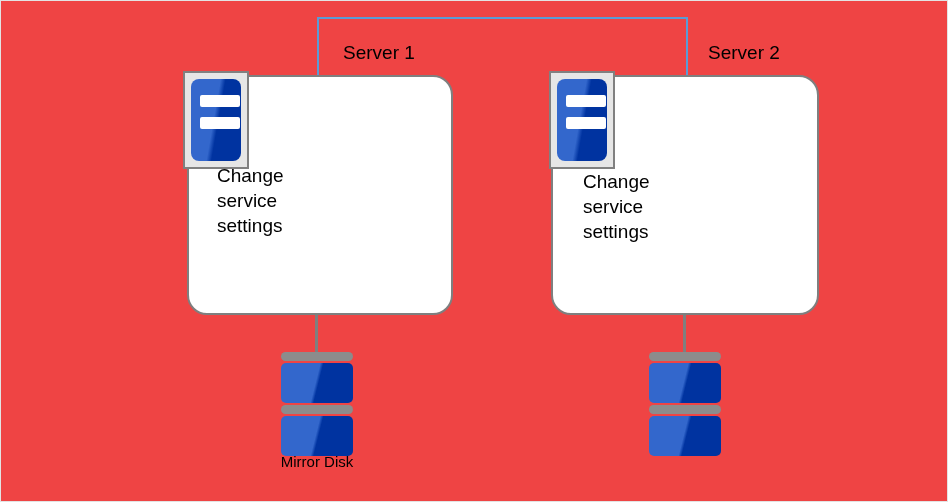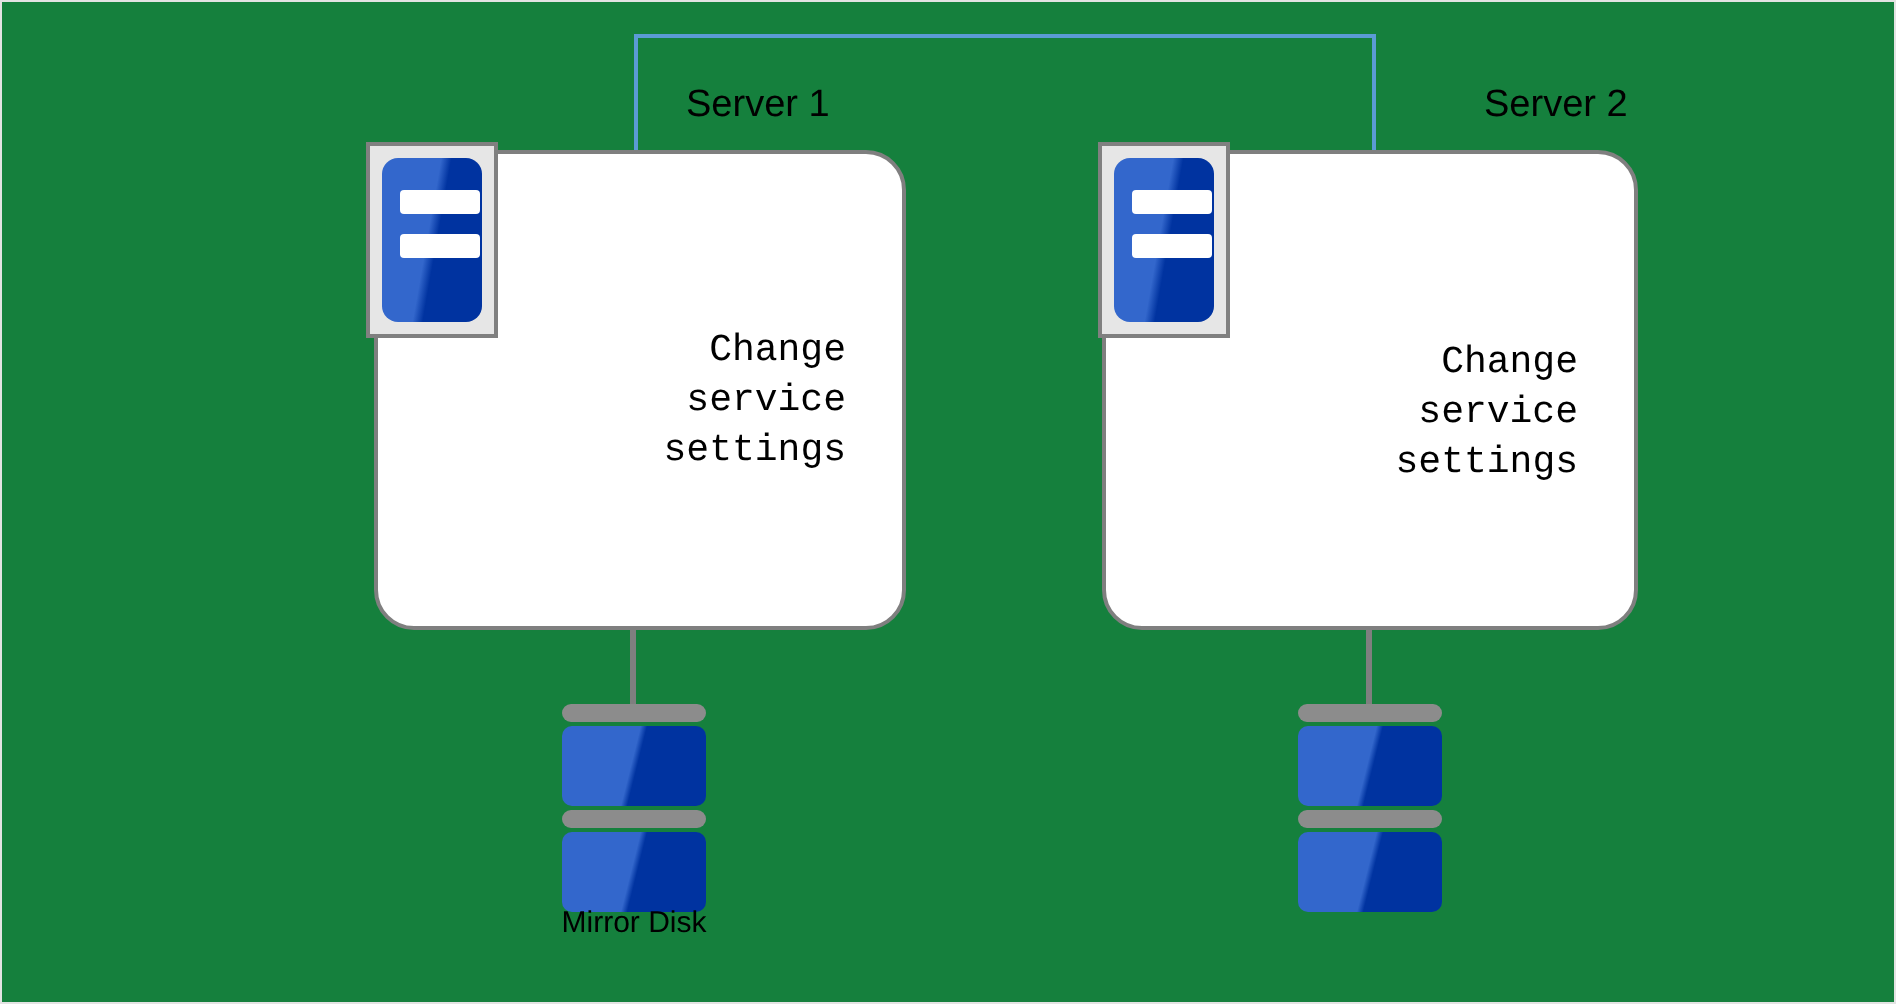--- a/index.html
+++ b/index.html
@@ -7,21 +7,21 @@
     padding: 0;
     background: #ffffff;
   }
   body {
     font-family: "Liberation Sans", sans-serif;
   }
   #diagram-root {
     position: relative;
     width: 948px;
     height: 502px;
-    background: #15803d;
+    background: #ef4444;
     border: 1px solid #e3e3e3;
     box-sizing: border-box;
     overflow: hidden;
   }
 
   
   .server-box {
     position: absolute;
     border: 2px solid #7f7f7f;
     border-radius: 20px;
@@ -30,36 +30,35 @@
   }
   #server-box-1 { left: 186px; top: 74px; width: 266px; height: 240px; }
   #server-box-2 { left: 550px; top: 74px; width: 268px; height: 240px; }
 
   
   .server-text {
     position: absolute;
     font-size: 19px;
     line-height: 25px;
     color: #000000;
-    text-align: right;
+    text-align: left;
     white-space: pre-line;
-    font-family: Liberation Mono, monospace;
   }
   #server-text-1 { left: 216px; top: 162px; width: 206px; }
   #server-text-2 { left: 582px; top: 168px; width: 206px; }
 
   
   .server-label {
     position: absolute;
     font-size: 19px;
     color: #000000;
     white-space: nowrap;
   }
   #server-label-1 { left: 342px; top: 41px; }
-  #server-label-2 { left: 741px; top: 41px; text-align: right; }
+  #server-label-2 { left: 707px; top: 41px; text-align: right; }
 
   
   #bracket {
     position: absolute;
     left: 316px;
     top: 16px;
     width: 371px;
     height: 60px;
     border-top: 2px solid #5b9bd5;
     border-left: 2px solid #5b9bd5;

